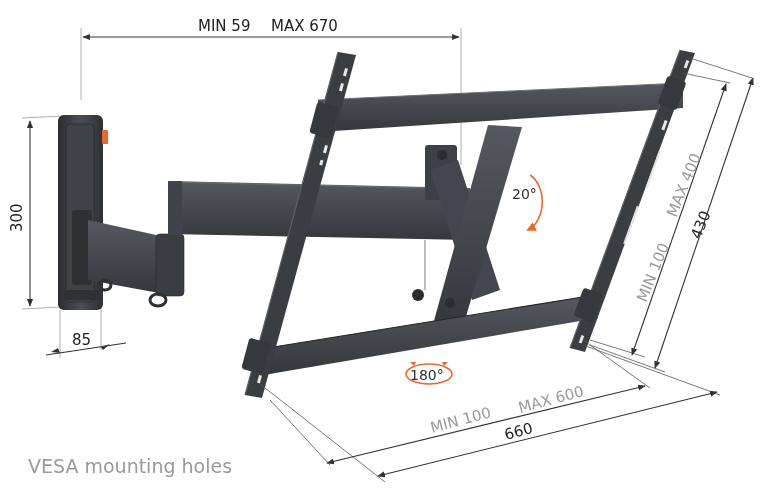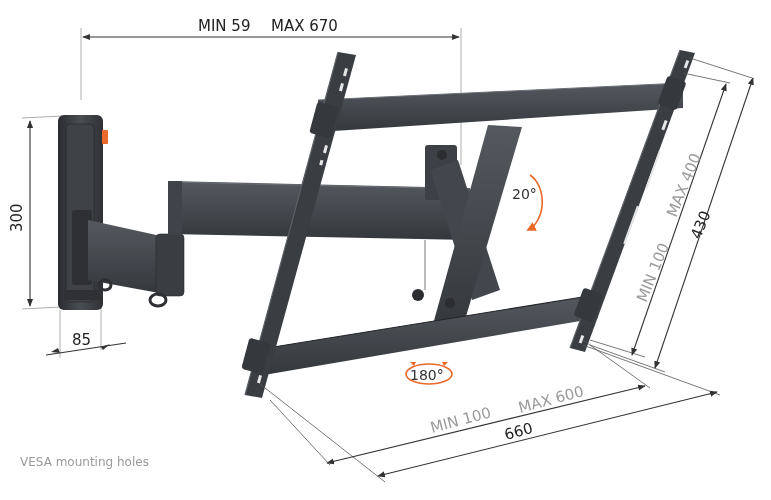--- a/index.html
+++ b/index.html
@@ -1,21 +1,21 @@
 <!DOCTYPE html>
 <html><head>
 <meta charset="utf-8">
 <style>
   html, body { margin: 0; padding: 0; background: #ffffff; }
   body { width: 771px; height: 500px; position: relative; overflow: hidden; font-family: "Liberation Sans", "DejaVu Sans", sans-serif; }
   svg { position: absolute; left: 0; top: 0; }
   .dim-text { font-family: "DejaVu Sans", "Liberation Sans", sans-serif; font-size: 15px; fill: #222; }
   .dim-grey { fill: #9a9a9a; font-size: 15px; font-family: "DejaVu Sans", "Liberation Sans", sans-serif; }
   .angle-text { font-family: "DejaVu Sans", sans-serif; font-size: 14px; fill: #333; }
-  .caption { position: absolute; left: 20px; top: 455px; font-size: 12px; color: #9a9a9a; font-family: "DejaVu Sans", "Liberation Sans", sans-serif; }
+  .caption { position: absolute; left: 28px; top: 455px; font-size: 19px; color: #9a9a9a; font-family: "DejaVu Sans", "Liberation Sans", sans-serif; }
 </style>
 </head>
 <body>
 
 <svg width="771" height="500" viewBox="0 0 771 500">
   <defs>
     <marker id="arr" viewBox="0 0 10 10" refX="9" refY="5" markerWidth="7" markerHeight="7" orient="auto-start-reverse">
       <path d="M0,1 L10,5 L0,9 z" fill="#333"></path>
     </marker>
     <marker id="arrO" viewBox="0 0 10 10" refX="8" refY="5" markerWidth="6" markerHeight="6" orient="auto-start-reverse">

